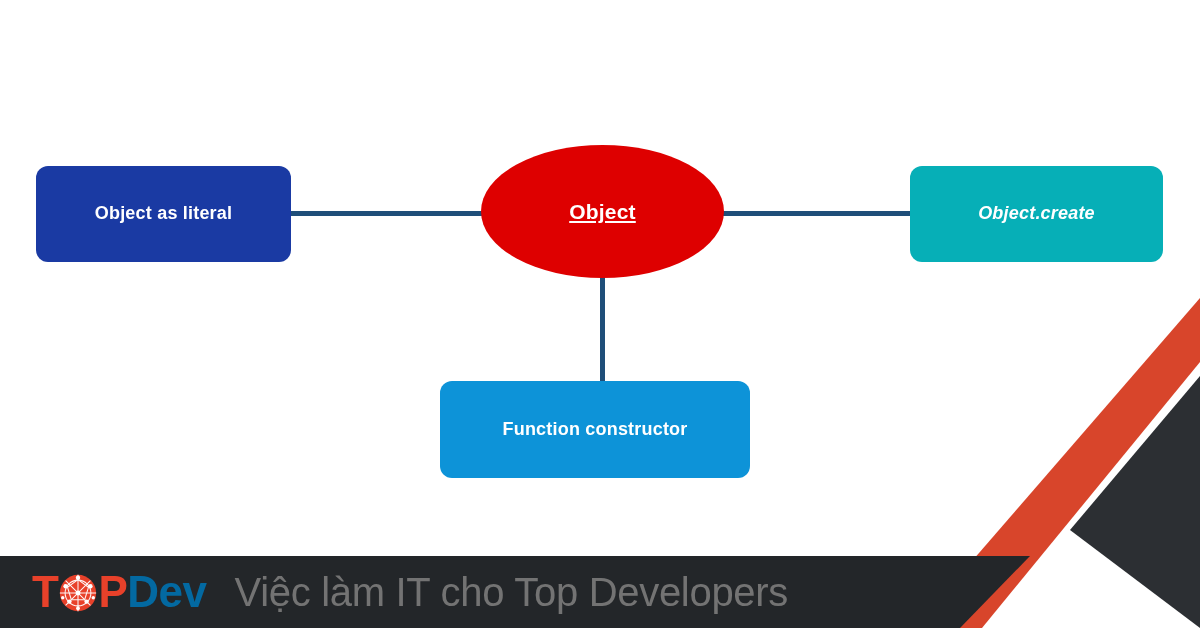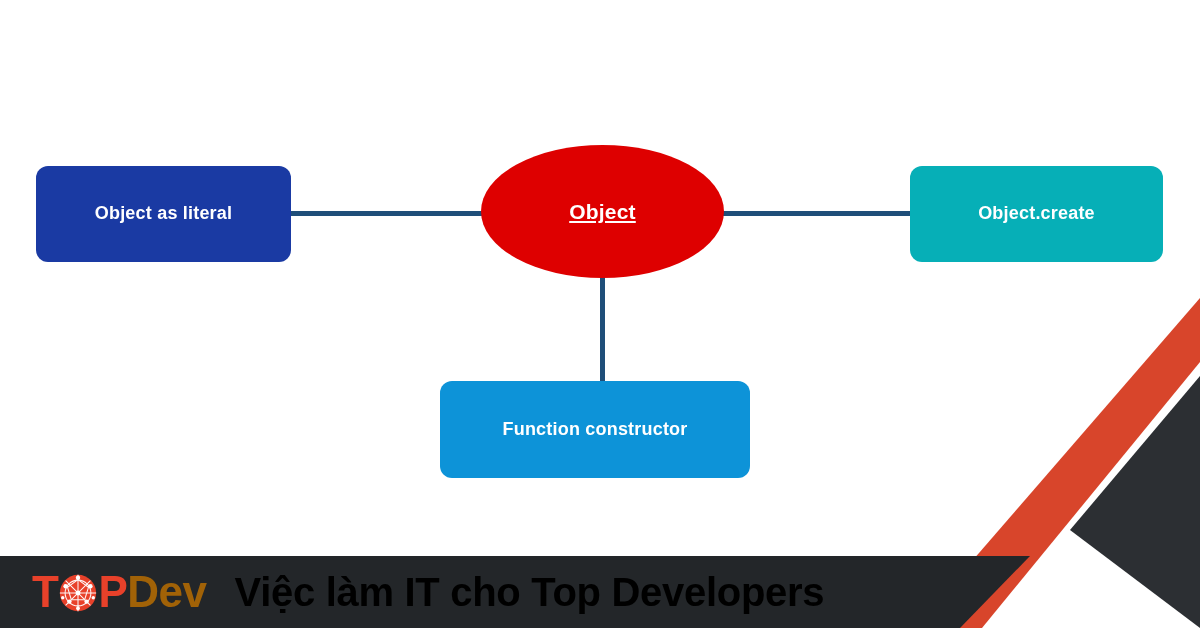--- a/index.html
+++ b/index.html
@@ -77,20 +77,21 @@
     height: 133px;
     background: #de0000;
   }
 
   #node-create {
     left: 910px;
     top: 166px;
     width: 253px;
     height: 96px;
     background: #06afb7;
+    font-style: italic;
   }
 
   #node-function {
     left: 440px;
     top: 381px;
     width: 310px;
     height: 97px;
     background: #0d93d8;
   }
 
@@ -137,34 +138,34 @@
 
   .logo {
     display: flex;
     align-items: center;
     font-size: 44px;
     font-weight: bold;
     line-height: 1;
     letter-spacing: -0.5px;
   }
   .logo .lt, .logo .lp { color: #e8412a; }
-  .logo .ldev { color: #a16207; text-align: center; }
+  .logo .ldev { color: #0369a1; text-align: center; }
   .logo .globe {
     display: inline-block;
     width: 42px;
     height: 42px;
     margin: 0 -1px;
     position: relative;
     top: 1px;
   }
 
   .tagline {
-    color: #000000;
+    color: #737373;
     font-size: 40px;
-    font-weight: bold;
+    font-weight: normal;
     line-height: 1;
     margin-left: 28px;
     letter-spacing: -0.3px;
     white-space: nowrap;
   }
 </style>
 </head>
 <body>
 
 <div id="canvas">

